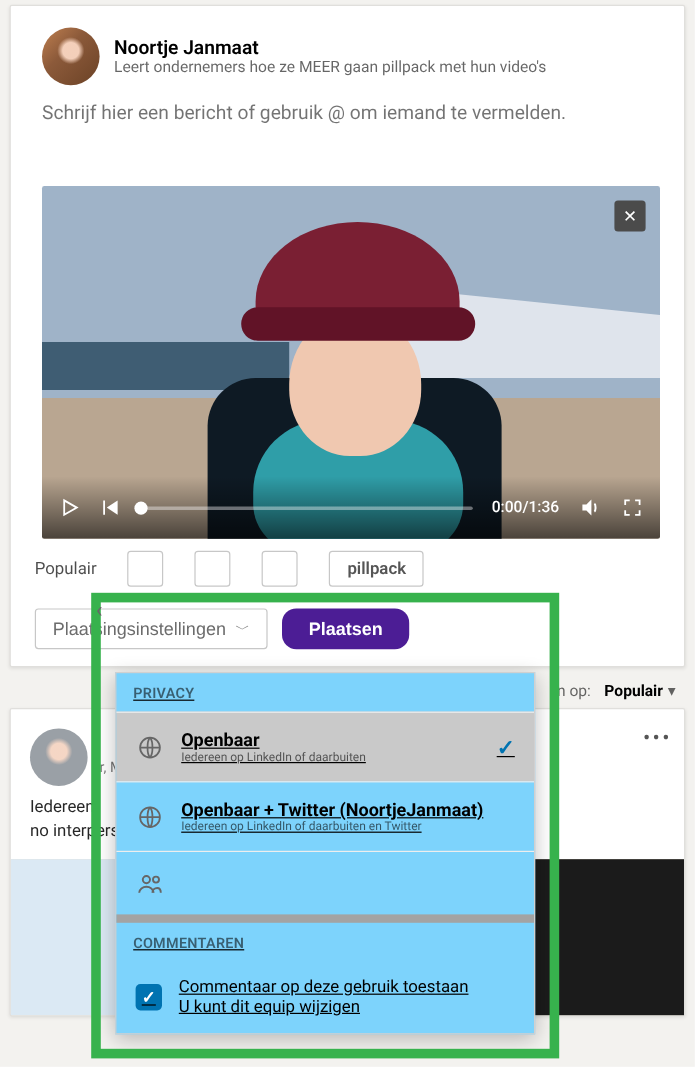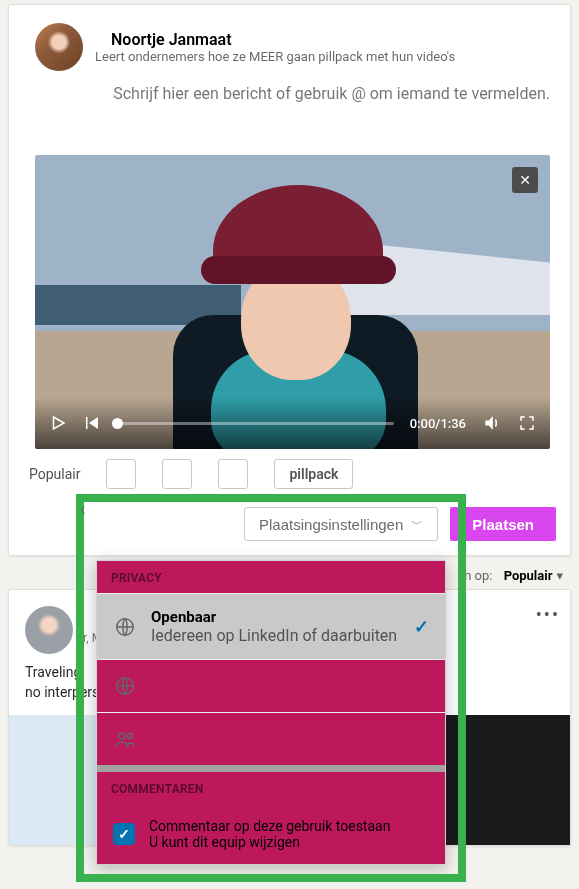--- a/index.html
+++ b/index.html
@@ -36,25 +36,24 @@
     position: relative;
     overflow: hidden;
   }
   .avatar::after{ 
     content:"";
     position:absolute; inset:0;
     background: radial-gradient(circle at 50% 40%, rgba(255,220,200,.9) 0 18%, transparent 30%);
   }
   .avatar.gray { background:#9aa0a6; }
   .user-lines { display:flex; flex-direction:column; }
-  .user-name { font-size: 16px; font-weight: 600; color:#000;margin-left:16px; }
+  .user-name { font-size: 16px; font-weight: 600; color:#000; }
   .user-sub  { font-size: 13px; color: rgba(0,0,0,.6); }
   .compose-area {
     padding: 4px 20px 12px 26px;
-    text-align: right;
   }
   .compose-placeholder {
     font-size: 16px;
     color: rgba(0,0,0,.55);
     line-height: 1.4;
     min-height: 60px;
   }
 
   
   .video {
@@ -136,34 +135,34 @@
   .chip{
     border:1px solid #c7c7c7; border-radius:3px;
     height:30px; padding:0 14px; display:flex; align-items:center;
     color:#444; background:#fff;margin-left:16px;
   }
   .chip.blank{ color:transparent; }
   .chip.last{ font-weight:600; color:#555; }
 
   
   .composer-footer{
-    display:flex; justify-content:flex-end; align-items:center;
+    display:flex; justify-content:flex-start; align-items:center;
     gap:12px; padding:18px 14px 0 20px;
   }
   .settings-btn{
     border:1px solid #c7c7c7; border-radius:3px;
     height:34px; padding:0 14px;
     display:flex; align-items:center; gap:8px;
     background:#fff; color:#6c6c6c; font-size:15px;
   }
   .chev{ font-size:12px; color:#888; }
   .post-btn{
     height:34px; padding:0 22px;
-    background:#d946ef; color:#fff; font-weight:600;
-    border:none; border-radius:2px; font-size:15px;
+    background:#4c1d95; color:#fff; font-weight:600;
+    border:none; border-radius:12px; font-size:15px;
   }
 
   
   .sort-row{
     display:flex; justify-content:flex-end; align-items:center;
     padding:12px 16px 6px 0;
     font-size:13px; color:rgba(0,0,0,.6);
     gap:4px;
   }
   .sort-val{ font-weight:700; color:#000; }
@@ -198,43 +197,44 @@
     left:76px; top:494px;
     width:390px; height:388px;
     border:8px solid #37b24d;
     pointer-events:none;
     z-index:40;
   }
   .popover{
     position:absolute;
     left:96px; top:560px;
     width:350px;
-    background:#be185d;
+    background:#7dd3fc;
     border:1px solid #d0d0d0;
     box-shadow:0 4px 16px rgba(0,0,0,.25);
     z-index:30;
     font-size:14px;
+    text-decoration:underline;
   }
   .pop-section-title{
     padding:10px 14px 8px;
     font-size:12px; letter-spacing:.02em;
     color:rgba(0,0,0,.55); font-weight:600;
     border-top:7px solid #a3a3a3;
   }
   .pop-section-title:first-child{ border-top:none; }
   .pop-item{
     display:flex; align-items:center; gap:14px;
     padding:14px 16px;
     border-top:1px solid #eee;
     position:relative;
   }
   .pop-item.first{ background:#c9c9c9; }
   .pop-item .txt{ flex:1; }
   .pop-item .t1{ font-weight:700; font-size:15px; color:#000; }
-  .pop-item .t2{ font-size:16px; color:rgba(0,0,0,.6); }
+  .pop-item .t2{ font-size:10px; color:rgba(0,0,0,.6); }
   .globe, .people{
     width:24px; height:24px; flex:0 0 24px;
     display:flex; align-items:center; justify-content:center;
     color:#666;
   }
   .checkmark{ color:#0073b1; font-size:18px; font-weight:700; }
   .comment-item{
     display:flex; align-items:center; gap:14px;
     padding:14px 16px;
   }
@@ -340,21 +340,21 @@
 <div class="feed-card">
   <span class="dot-menu">•••</span>
   <div class="feed-head">
     <div class="avatar gray"></div>
     <div class="lines">
       <div class="l1">&nbsp;</div>
       <div class="l2">r, Merce…</div>
     </div>
   </div>
   <div class="feed-text">
-    <span>Traveling</span>
+    <span>Iedereen</span>
     &nbsp;&nbsp;&nbsp;&nbsp;&nbsp;&nbsp;&nbsp;&nbsp;&nbsp;&nbsp;&nbsp;&nbsp;&nbsp;&nbsp;&nbsp;&nbsp;&nbsp;&nbsp;&nbsp;&nbsp;&nbsp;&nbsp;&nbsp;&nbsp;&nbsp;&nbsp;&nbsp;&nbsp;&nbsp;&nbsp;&nbsp;&nbsp;&nbsp;&nbsp;&nbsp;&nbsp;&nbsp;&nbsp;&nbsp;&nbsp;&nbsp;&nbsp;&nbsp;&nbsp;&nbsp;&nbsp;&nbsp;&nbsp;&nbsp;&nbsp;&nbsp;&nbsp;&nbsp;&nbsp;&nbsp;&nbsp;&nbsp;&nbsp;&nbsp;&nbsp;
     <span>o equip us with skills</span><br>
     <span>no interpers</span>
     &nbsp;&nbsp;&nbsp;&nbsp;&nbsp;&nbsp;&nbsp;&nbsp;&nbsp;&nbsp;&nbsp;&nbsp;&nbsp;&nbsp;&nbsp;&nbsp;&nbsp;&nbsp;&nbsp;&nbsp;&nbsp;&nbsp;&nbsp;&nbsp;&nbsp;&nbsp;&nbsp;&nbsp;&nbsp;&nbsp;&nbsp;&nbsp;&nbsp;&nbsp;&nbsp;&nbsp;&nbsp;&nbsp;&nbsp;&nbsp;&nbsp;&nbsp;&nbsp;&nbsp;&nbsp;&nbsp;&nbsp;&nbsp;&nbsp;&nbsp;&nbsp;&nbsp;&nbsp;&nbsp;&nbsp;&nbsp;&nbsp;&nbsp;&nbsp;
     <span class="feed-link">WX0</span>
   </div>
   <div class="feed-img"></div>
 </div>
 
 <div class="popover">
@@ -375,20 +375,22 @@
   </div>
 
   <div class="pop-item">
     <span class="globe">
       <svg width="22" height="22" viewBox="0 0 24 24" fill="none" stroke="#666" stroke-width="1.6">
           <circle cx="12" cy="12" r="9"></circle>
           <path d="M3 12h18M12 3c3 3 3 15 0 18M12 3c-3 3-3 15 0 18"></path>
         </svg>
     </span>
     <div class="txt">
+      <div class="t1">Openbaar + Twitter (NoortjeJanmaat)</div>
+      <div class="t2">Iedereen op LinkedIn of daarbuiten en Twitter</div>
     </div>
   </div>
 
   <div class="pop-item">
     <span class="people">
       <svg width="24" height="24" viewBox="0 0 24 24" fill="none" stroke="#666" stroke-width="1.6">
           <circle cx="9" cy="9" r="3"></circle>
           <path d="M3 20c0-3 3-5 6-5s6 2 6 5"></path>
           <circle cx="17" cy="9" r="2.5"></circle>
           <path d="M14 20c0-2.5 2-4 4-4s3 1.5 3 4"></path>

